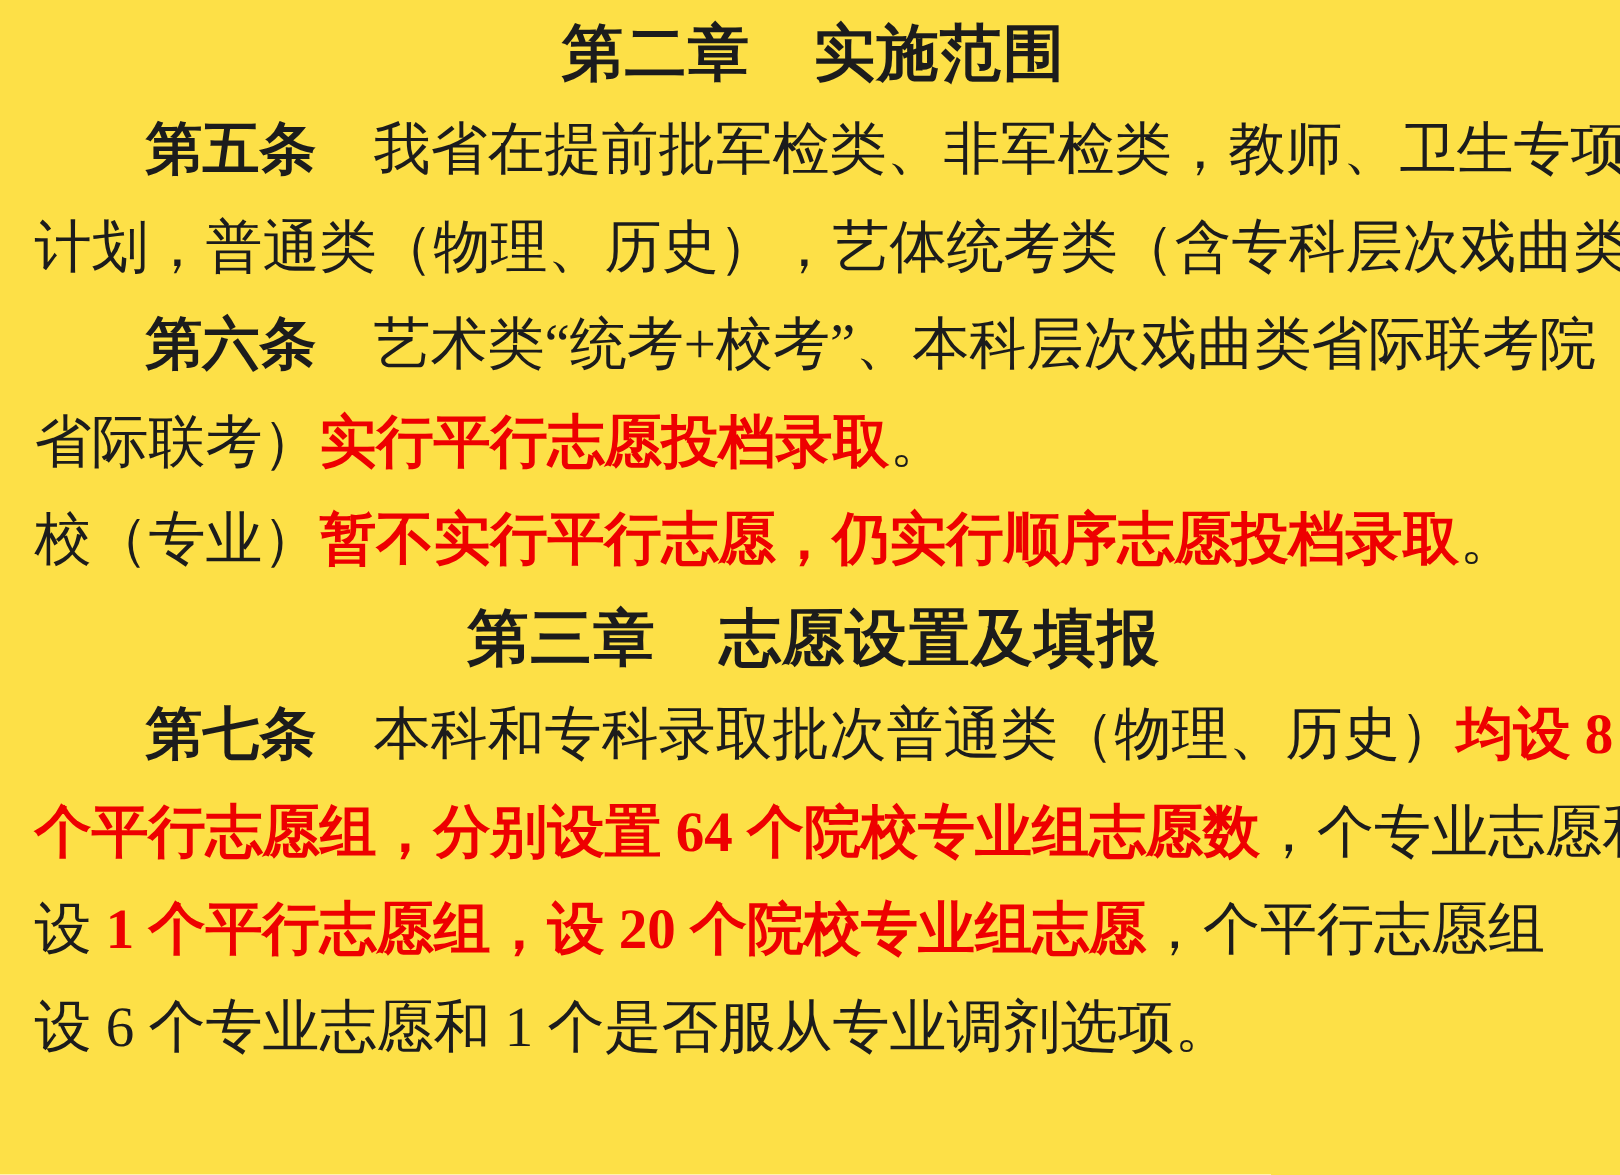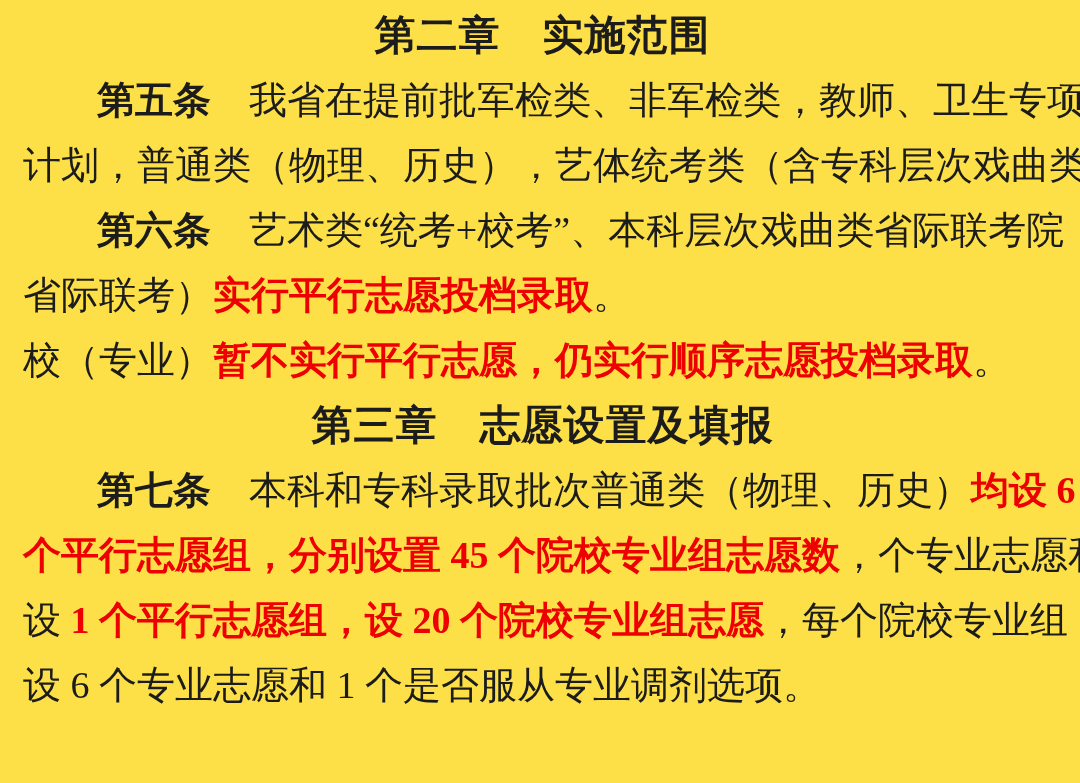--- a/index.html
+++ b/index.html
@@ -65,25 +65,25 @@
   </div>
   <div class="line">
     <span>校（专业）</span><span class="red">暂不实行平行志愿，仍实行顺序志愿投档录取</span><span>。</span>
   </div>
 
   <div class="line heading-line">
     <span>第三章　志愿设置及填报</span>
   </div>
 
   <div class="line indent">
-    <span class="label">第七条</span><span>　本科和专科录取批次普通类（物理、历史）</span><span class="red">均设 6</span>
+    <span class="label">第七条</span><span>　本科和专科录取批次普通类（物理、历史）</span><span class="red">均设 8</span>
   </div>
   <div class="line">
-    <span class="red">个平行志愿组，分别设置 45 个院校专业组志愿数</span><span>，个专业志愿和</span>
+    <span class="red">个平行志愿组，分别设置 64 个院校专业组志愿数</span><span>，个专业志愿和</span>
   </div>
   <div class="line">
-    <span>设 </span><span class="red">1 个平行志愿组，设 20 个院校专业组志愿</span><span>，每个院校专业组</span>
+    <span>设 </span><span class="red">1 个平行志愿组，设 20 个院校专业组志愿</span><span>，个平行志愿组</span>
   </div>
   <div class="line">
     <span>设 6 个专业志愿和 1 个是否服从专业调剂选项。</span>
   </div>
 
 </div>
 
 </body></html>

